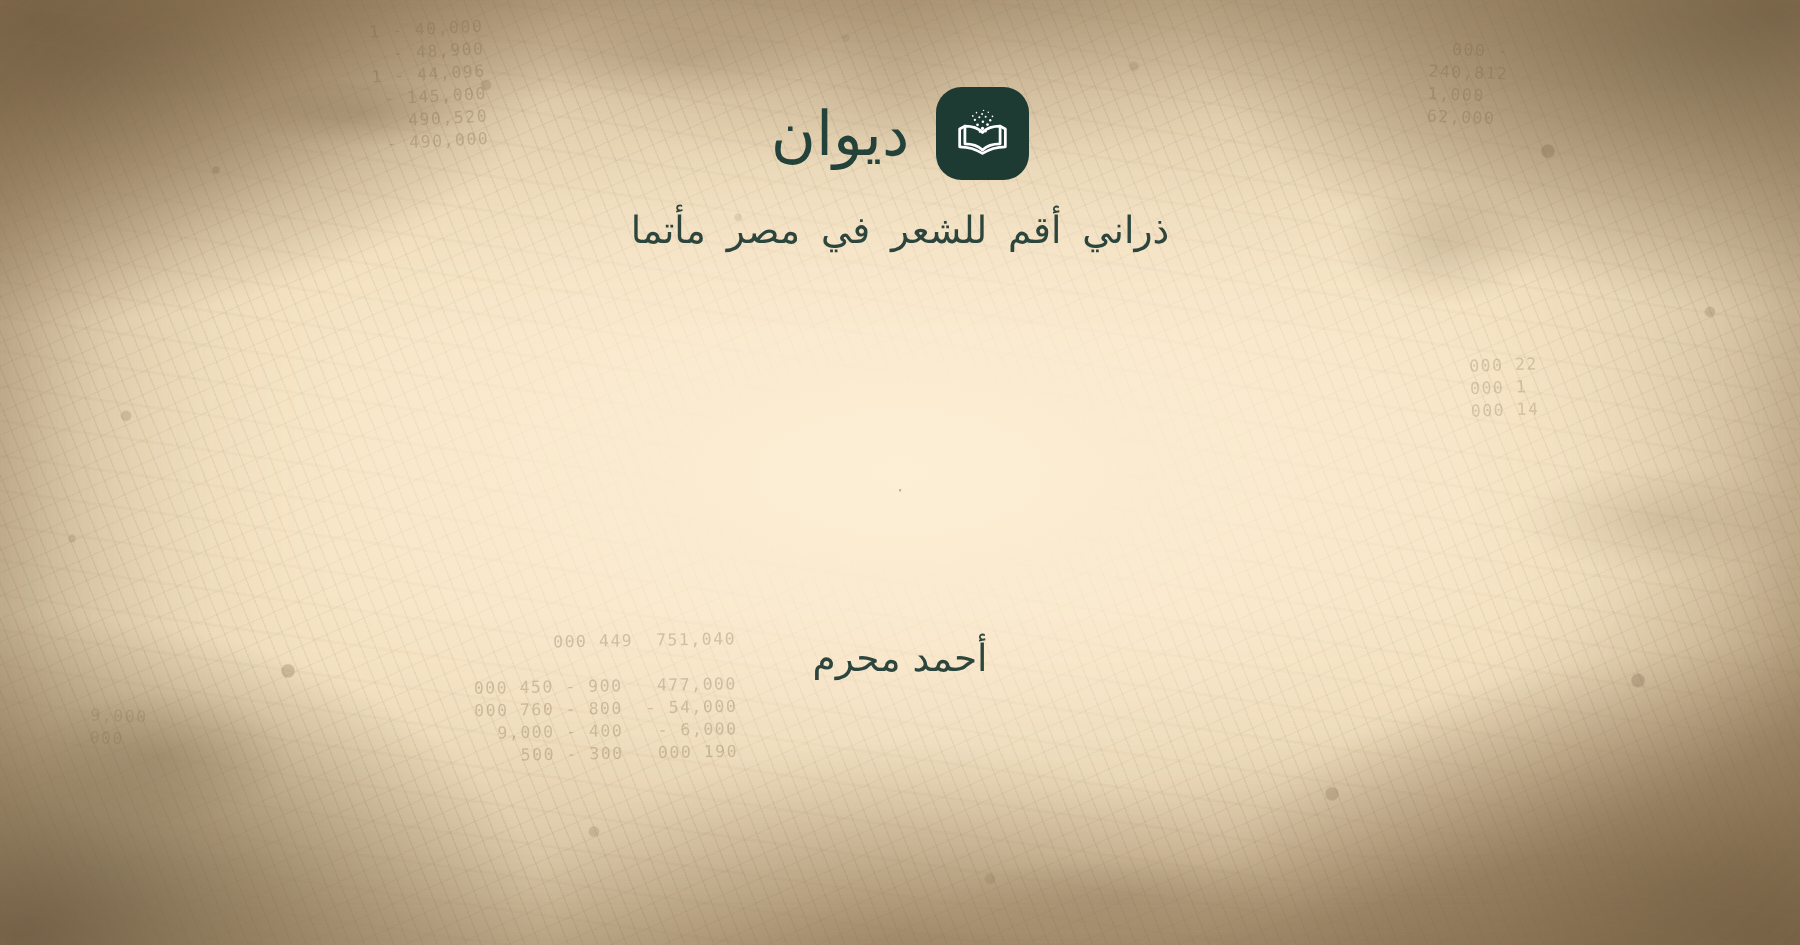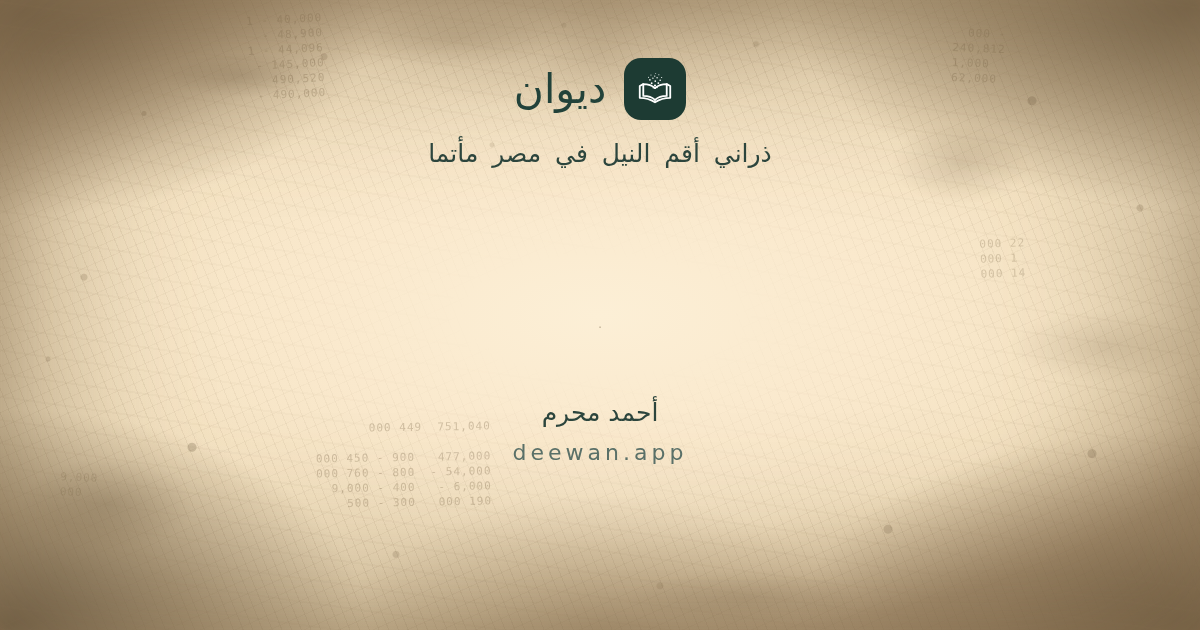--- a/index.html
+++ b/index.html
@@ -199,25 +199,24 @@
             <circle cx="28.4" cy="7.8" r="0.6"></circle>
             <circle cx="24.8" cy="6.4" r="0.55"></circle>
             <circle cx="22.0" cy="22.6" r="0.9"></circle>
             <circle cx="26.3" cy="22.3" r="0.9"></circle>
           </g>
         </svg>
       </div>
       <div class="brand-name">ديوان</div>
     </div>
 
-    <div class="subtitle">ذراني أقم   النيل  في  مصر  مأتما</div>
+    <div class="subtitle">ذراني أقم   للشعر  في  مصر  مأتما</div>
 
     <div class="verse">
       <div class="verse-sep">·</div>
     </div>
 
     <div class="footer">
       <div class="author">أحمد محرم</div>
-      <div class="site">deewan.app</div>
     </div>
 
   </div>
 </div>
 
 </body></html>

